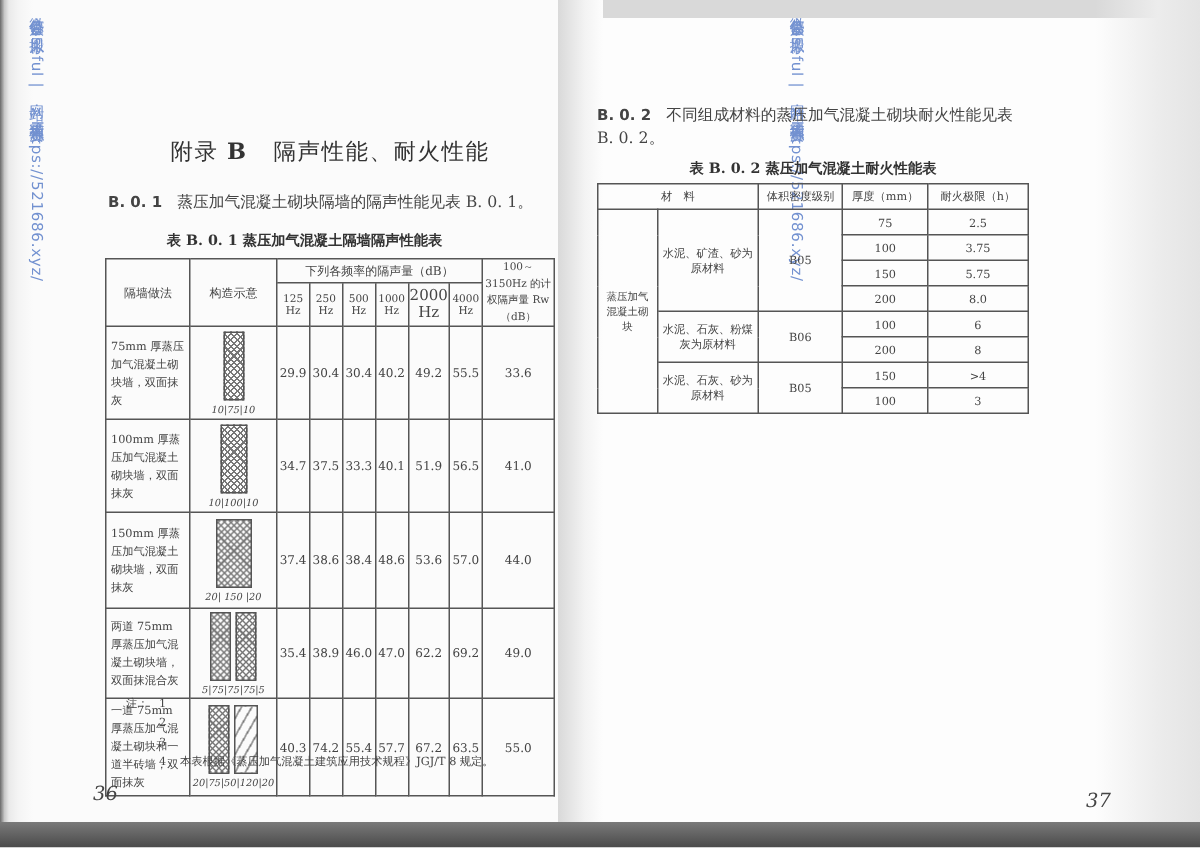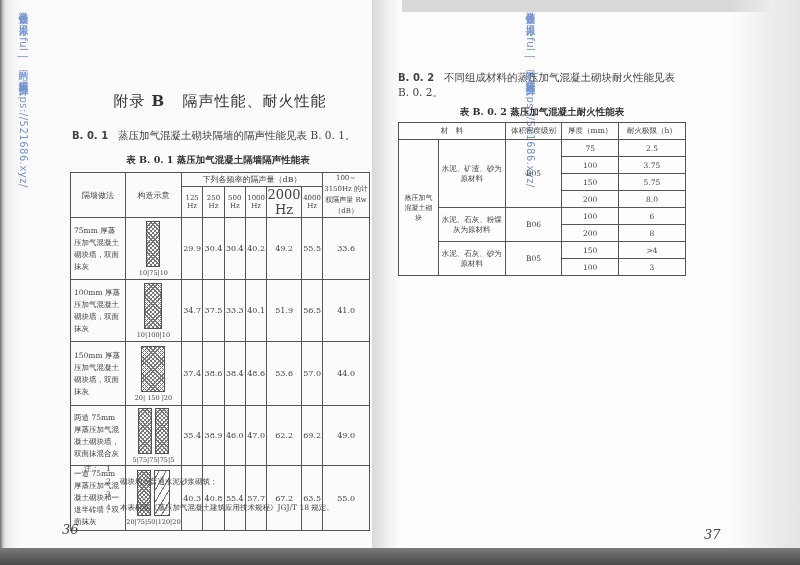--- a/index.html
+++ b/index.html
@@ -22,21 +22,21 @@
   table { border-collapse:collapse; position:absolute; font-size:8px; color:#444; }
   td, th { border:0.8px solid #555; text-align:center; padding:0; font-weight:normal; }
   .t1 { left:70px; top:172px; width:300px; border:1.5px solid #333; }
   .t1 .desc { text-align:left; padding:2px 3px; font-size:7.5px; line-height:12px; }
   .t1 .val { font-size:8px; }
   .diagram { display:flex; flex-direction:column; align-items:center; justify-content:center; }
   .wall { display:flex; gap:3px; }
   .hatch-x { width:12px; height:44px; border:1px solid #555; background:repeating-linear-gradient(45deg,#777 0 1px,transparent 1px 3px),repeating-linear-gradient(-45deg,#777 0 1px,transparent 1px 3px); }
   .hatch-x.w16 { width:16px; } .hatch-x.w20 { width:22px; }
   .hatch-d { width:14px; height:44px; border:1px solid #555; background:repeating-linear-gradient(-60deg,#777 0 1px,transparent 1px 6px); }
-  .dim { font-size:6.5px; margin-top:2px; white-space:nowrap; }
+  .dim { font-size:6.5px; margin-top:2px; white-space:nowrap;font-style:italic; }
 
   .t2 { left:398px; top:122px; width:288px; border:1.5px solid #333; }
   .t2 td, .t2 th { font-size:7.5px; height:16px; }
   .notes { position:absolute; font-size:7.5px; color:#444; line-height:13px; }
   .pagenum { position:absolute; font-style:italic; font-size:13px; color:#444; }
 
   .watermark { position:absolute; writing-mode:vertical-rl; font-size:10px; color:#5b7fc9; letter-spacing:0.5px; white-space:nowrap; font-family:"DejaVu Sans", sans-serif; opacity:0.85; }
 </style>
 </head>
 <body>
@@ -56,21 +56,21 @@
   <div class="heading">
     <span>附录</span>
     <b>B</b>
     &nbsp;&nbsp;<span>隔声性能、耐火性能</span>
   </div>
 
   <div class="para" style="left:72px; top:128px; width:310px;">
     <span class="num">B. 0. 1</span><span>蒸压加气混凝土砌块隔墙的隔声性能见表 B. 0. 1。</span>
   </div>
 
-  <div class="caption" style="left:68px; top:154px; width:300px;">表 B. 0. 1   蒸压加气混凝土隔墙隔声性能表</div>
+  <div class="caption" style="left:53px; top:154px; width:300px;">表 B. 0. 1   蒸压加气混凝土隔墙隔声性能表</div>
 
   <table class="t1">
     <colgroup>
         <col style="width:54px">
         <col style="width:50px">
         <col style="width:21px">
         <col style="width:21px">
         <col style="width:21px">
         <col style="width:21px">
         <col style="width:21px">
@@ -82,21 +82,21 @@
       <th rowspan="2">隔墙做法</th>
       <th rowspan="2">构造示意</th>
       <th colspan="6">下列各频率的隔声量（dB）</th>
       <th rowspan="2" style="font-size:7px; line-height:11px">100～3150Hz 的计权隔声量 Rw（dB）</th>
     </tr>
     <tr style="height:26px">
       <th style="font-size:7px">125 Hz</th>
       <th style="font-size:7px">250 Hz</th>
       <th style="font-size:7px">500 Hz</th>
       <th style="font-size:7px">1000 Hz</th>
-      <th style="font-size:13px">2000 Hz</th>
+      <th style="font-size:10px">2000 Hz</th>
       <th style="font-size:7px">4000 Hz</th>
     </tr>
 
     <tr style="height:62px">
       <td class="desc">75mm 厚蒸压加气混凝土砌块墙，双面抹灰</td>
       <td>
             <div class="diagram">
               <div class="wall">
                 <div class="hatch-x"></div>
               </div>
@@ -175,48 +175,47 @@
       <td>
             <div class="diagram">
               <div class="wall">
                 <div class="hatch-x"></div>
                 <div class="hatch-d"></div>
               </div>
               <div class="dim">20|75|50|120|20</div>
             </div>
           </td>
       <td class="val">40.3</td>
-      <td class="val">40.8</td>
+      <td class="val">74.2</td>
       <td class="val">55.4</td>
       <td class="val">57.7</td>
       <td class="val">67.2</td>
       <td class="val">63.5</td>
       <td class="val">55.0</td>
     </tr>
   </tbody>
     </table>
 
   <div class="notes" style="left:84px; top:462px; width:290px;">
     <div style="display:flex">
         <span style="width:22px">注：</span>
         <span style="width:14px">1</span>
       </div>
     <div style="display:flex">
         <span style="width:22px"></span>
         <span style="width:14px">2</span>
-        <span style="flex:1">砌块均为普通水泥砂浆砌筑；</span>
       </div>
     <div style="display:flex">
         <span style="width:22px"></span>
         <span style="width:14px">3</span>
       </div>
     <div style="display:flex">
         <span style="width:22px"></span>
         <span style="width:14px">4</span>
-        <span style="flex:1">本表根据《蒸压加气混凝土建筑应用技术规程》JGJ/T 18 规定。</span>
+        <span style="flex:1">本表根据《蒸压加气混凝土建筑应用技术规程》JGJ/T 8 规定。</span>
       </div>
   </div>
 
   <div class="pagenum" style="left:62px; top:522px;">36</div>
 
   <div class="para" style="left:398px; top:70px; width:290px;">
     <span class="num">B. 0. 2</span><span>不同组成材料的蒸压加气混凝土砌块耐火性能见表 B. 0. 2。</span>
   </div>
 
   <div class="caption" style="left:398px; top:106px; width:288px;">表 B. 0. 2   蒸压加气混凝土耐火性能表</div>
@@ -272,14 +271,14 @@
       <td>&gt;4</td>
     </tr>
     <tr>
       <td>100</td>
       <td>3</td>
     </tr>
   </tbody>
     </table>
 
 
-  <div class="pagenum" style="left:704px; top:527px;">37</div>
+  <div class="pagenum" style="left:724px; top:527px;">37</div>
 </div>
 
 </body></html>

